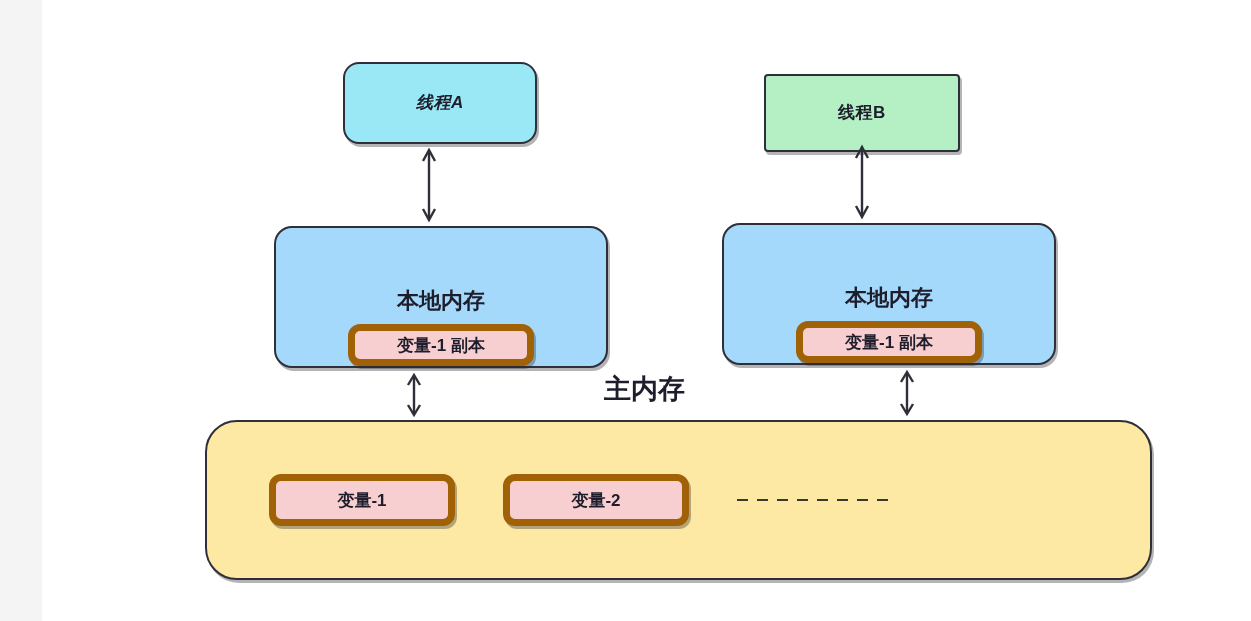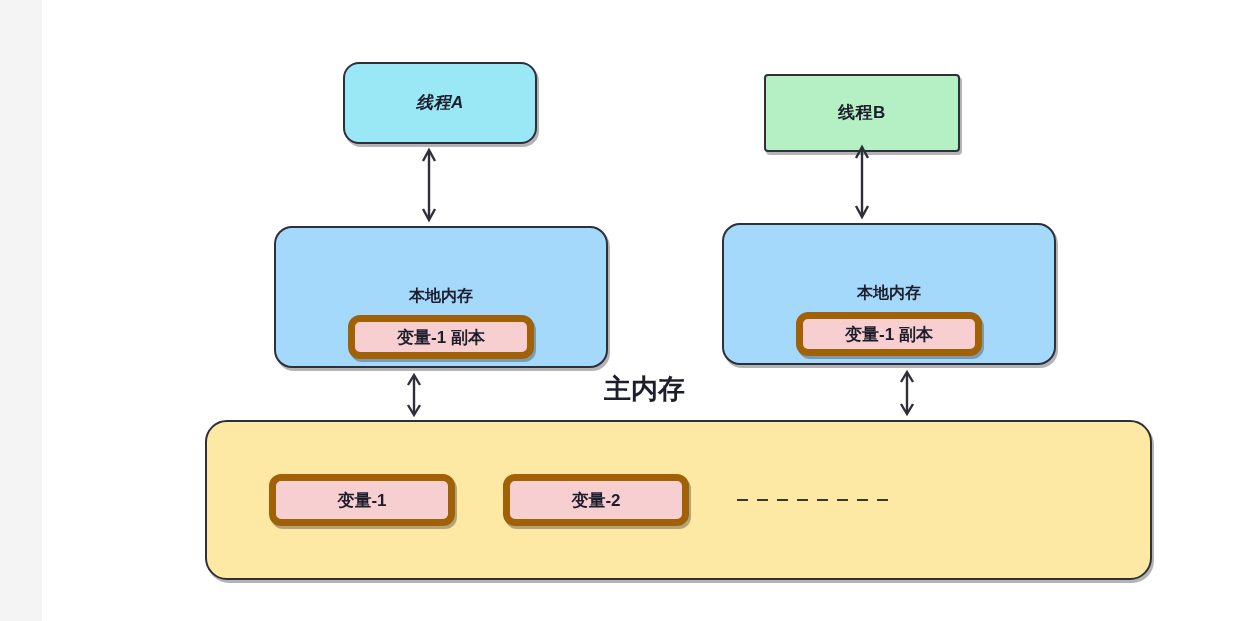--- a/index.html
+++ b/index.html
@@ -65,21 +65,21 @@
   .local-mem {
     flex-direction: column;
     justify-content: flex-start;
     border-radius: 18px;
     background: #a5d9fb;
     padding-top: 58px;
   }
   .local-mem-left  { left: 274px; top: 226px; width: 334px; height: 142px; }
   .local-mem-right { left: 722px; top: 223px; width: 334px; height: 142px; }
   .local-mem .mem-title {
-    font-size: 16px;
+    font-size: 22px;
     font-weight: 600;
     color: #1d1d2b;
     margin-bottom: 8px;
     user-select: none;
   }
 
   
   .chip {
     box-sizing: border-box;
     display: flex;
@@ -92,21 +92,21 @@
     color: #1d1d2b;
     font-size: 17px;
     font-weight: 600;
     user-select: none;
   }
   .chip-copy { width: 186px; height: 44px; }
 
   
   .main-mem {
     left: 205px; top: 420px; width: 947px; height: 160px;
-    border-radius: 22px;
+    border-radius: 32px;
     background: #fde9a3;
     justify-content: flex-start;
     align-items: center;
     text-decoration: underline;
   }
   .main-mem-inner {
     position: absolute;
     left: 0; top: 0; right: 0; bottom: 0;
     display: flex;
     align-items: center;

